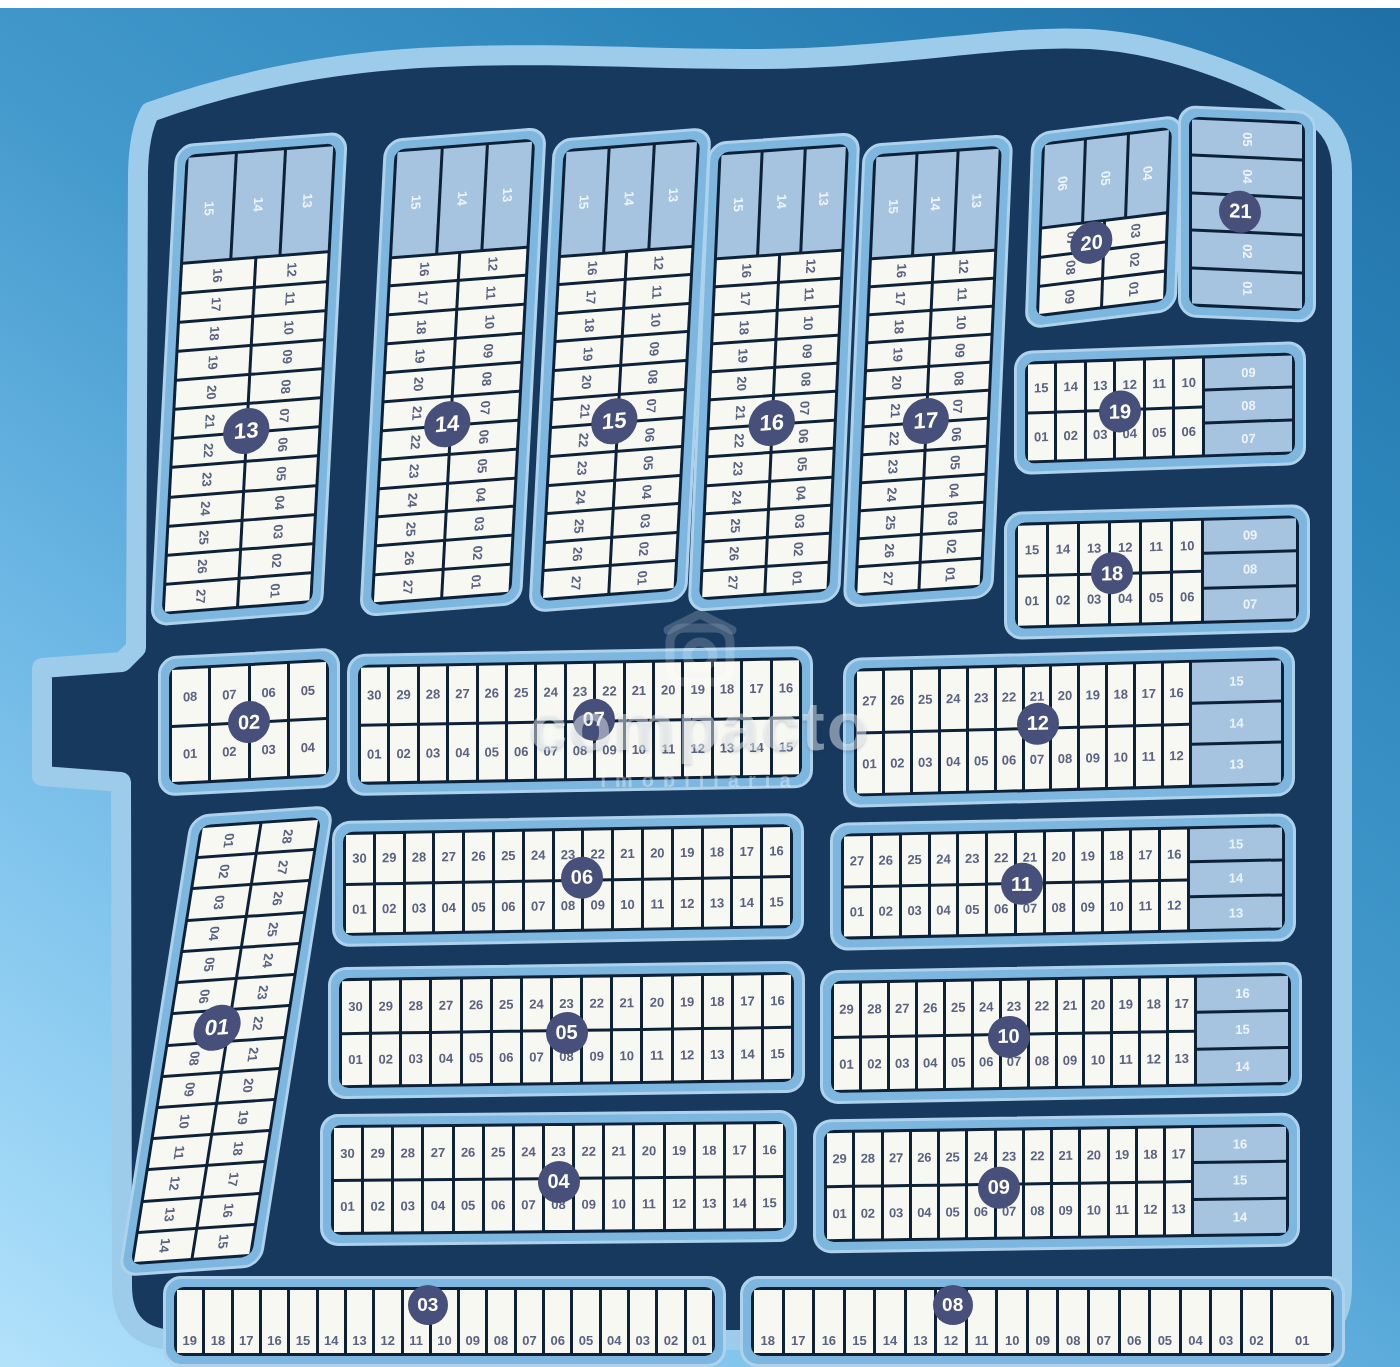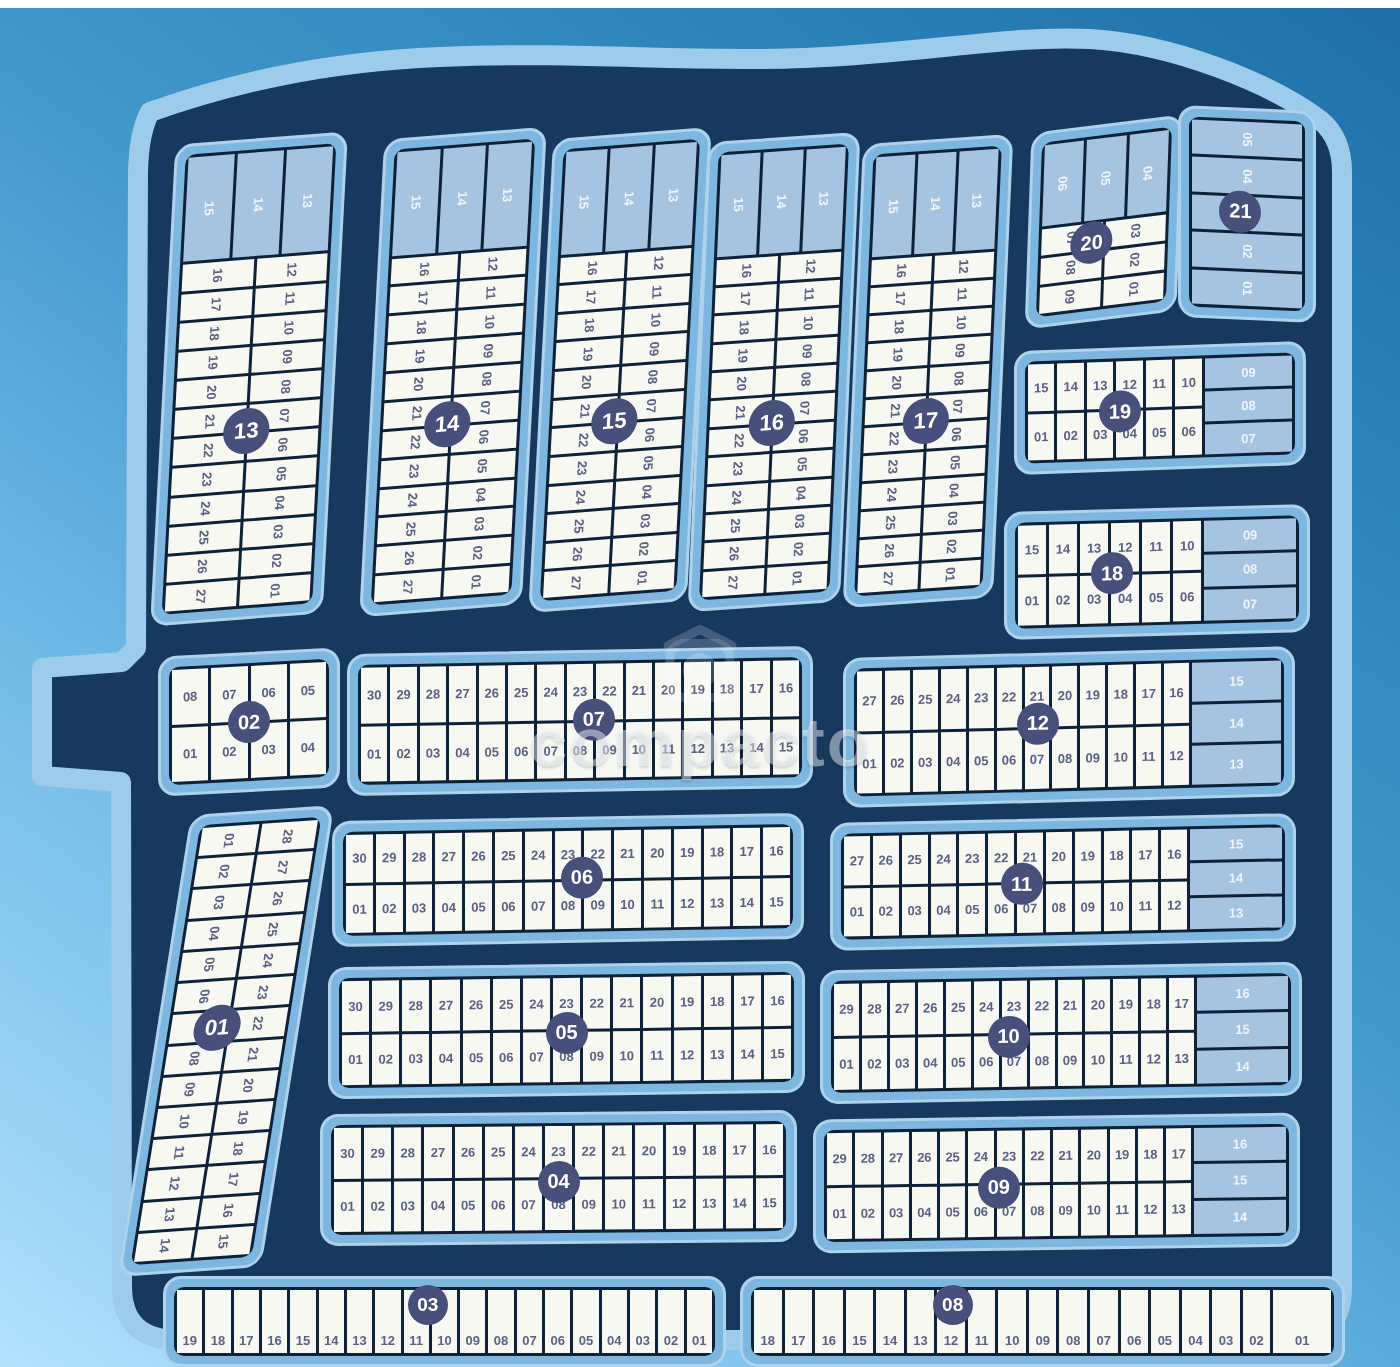--- a/index.html
+++ b/index.html
@@ -1785,13 +1785,14 @@
 
 <div id="watermark">
   <span class="wm-icon">
     <svg width="84" height="80" viewBox="0 0 84 80">
       <path d="M 10 22 L 42 6 L 74 22" fill="none" stroke="rgba(255,255,255,.45)" stroke-width="9" stroke-linecap="round"></path>
       <rect x="12" y="20" width="60" height="54" rx="14" fill="none" stroke="rgba(255,255,255,.45)" stroke-width="9"></rect>
       <circle cx="42" cy="47" r="13" fill="none" stroke="rgba(255,255,255,.45)" stroke-width="9"></circle>
     </svg>
   </span>
   <div class="wm-brand">compacto</div>
+  <div class="wm-sub">imobiliária</div>
 </div>
 
 </body></html>

